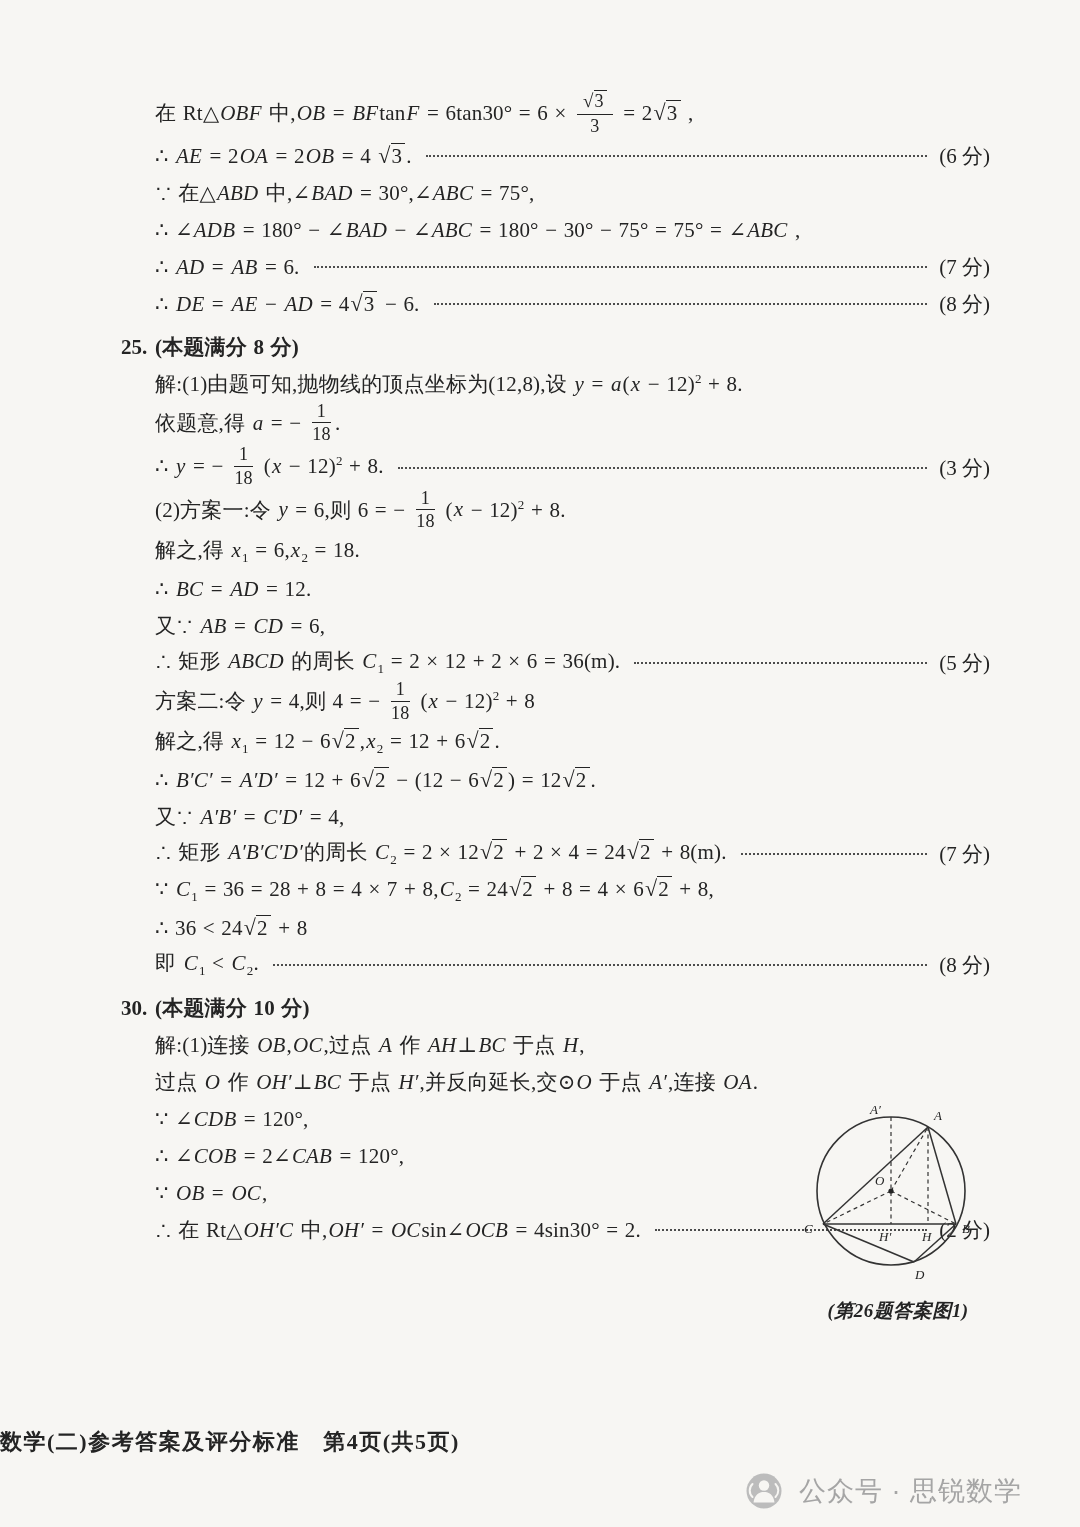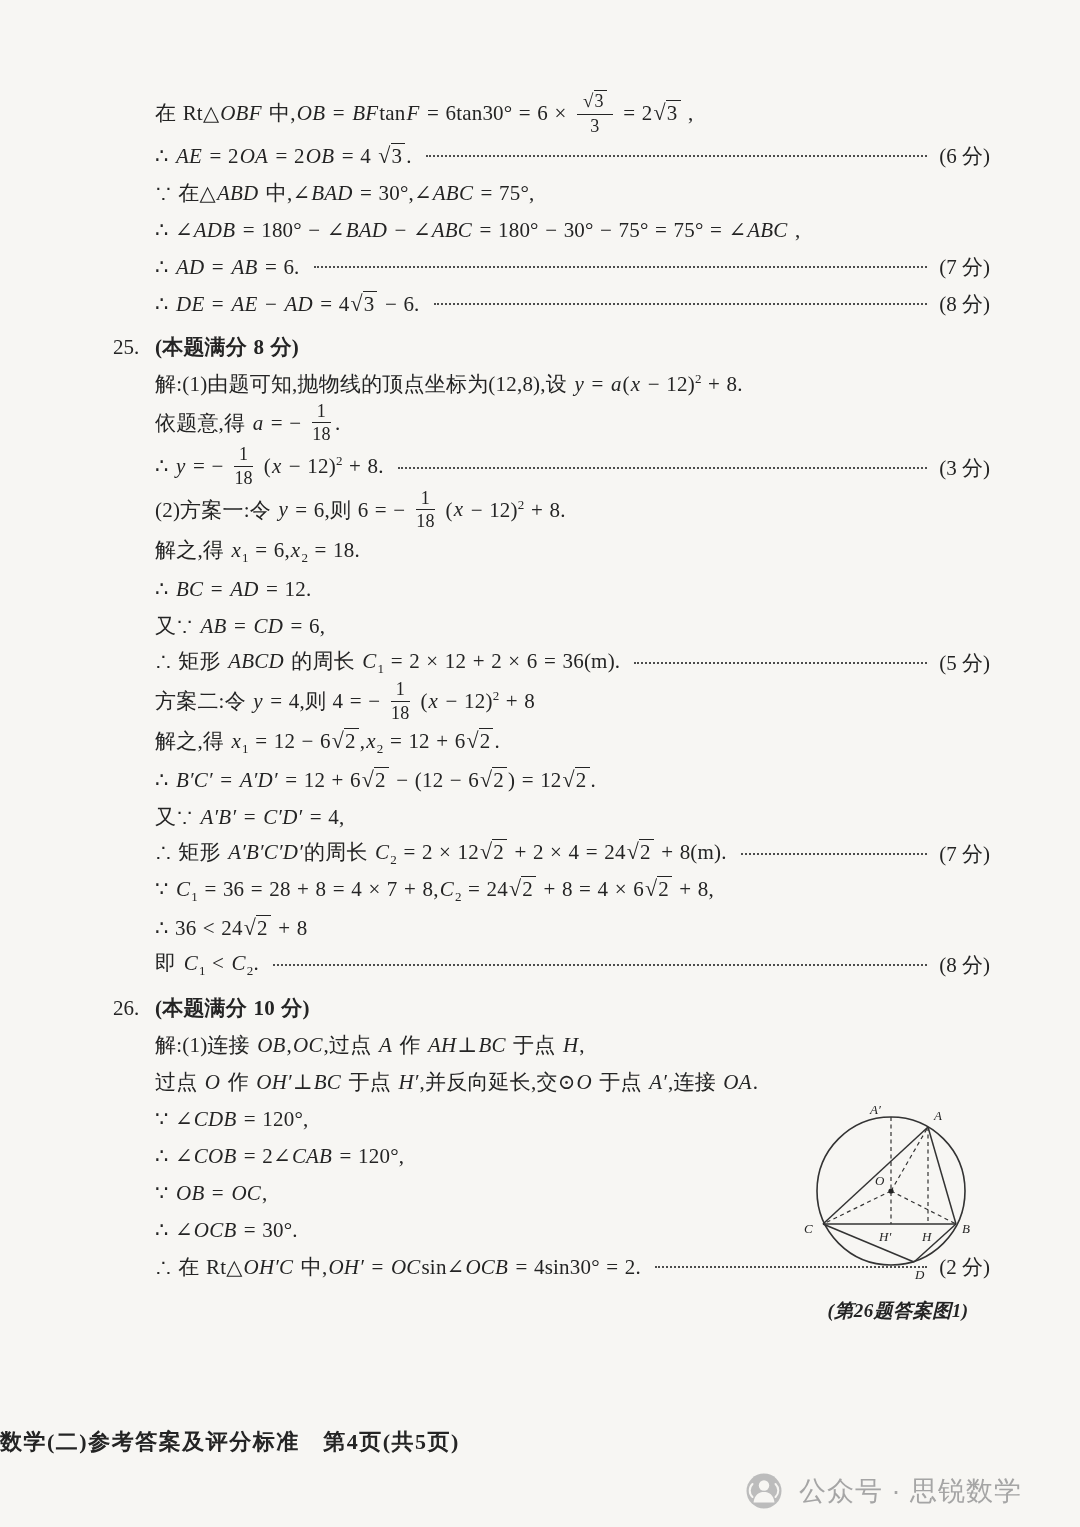--- a/index.html
+++ b/index.html
@@ -21,21 +21,22 @@
     align-items:center;
     min-height:37px;
     font-size:21px;
     line-height:1.25;
   }
   .qhead{margin-top:6px;font-weight:600;}
   .qnum{
     display:inline-block;
     width:42px;
     margin-left:-42px;
-    font-weight:400;
+    font-weight:700;
+    text-align:center;
   }
   .expr{white-space:nowrap;letter-spacing:.2px;word-spacing:1px;}
   .expr i{font-style:italic;padding:0 1px;}
   sup{font-size:.62em;}
   sub{font-size:.62em;}
   .frac{
     display:inline-flex;flex-direction:column;align-items:center;
     vertical-align:middle;margin:0 4px;font-size:.86em;line-height:1.12;
     position:relative;top:-2px;
   }
@@ -219,40 +220,37 @@
             <span class="rsign">√</span>
             <span class="rbar">2</span>
           </span> + 8</span>
       </div>
       <div class="line">
         <span class="expr">即 <i>C</i><sub>1</sub> &lt; <i>C</i><sub>2</sub>.</span>
         <span class="dots"></span>
         <span class="score">(8 分)</span>
       </div>
       <div class="line qhead">
-        <span class="qnum">26.</span>
+        <span class="qnum">30.</span>
         <span class="expr">(本题满分 10 分)</span>
       </div>
       <div class="line">
         <span class="expr">解:(1)连接 <i>OB</i>,<i>OC</i>,过点 <i>A</i> 作 <i>AH</i>⊥<i>BC</i> 于点 <i>H</i>,</span>
       </div>
       <div class="line">
         <span class="expr">过点 <i>O</i> 作 <i>OH′</i>⊥<i>BC</i> 于点 <i>H′</i>,并反向延长,交⊙<i>O</i> 于点 <i>A′</i>,连接 <i>OA</i>.</span>
       </div>
       <div class="line">
         <span class="expr">∵ ∠<i>CDB</i> = 120°,</span>
       </div>
       <div class="line">
         <span class="expr">∴ ∠<i>COB</i> = 2∠<i>CAB</i> = 120°,</span>
       </div>
       <div class="line">
         <span class="expr">∵ <i>OB</i> = <i>OC</i>,</span>
-      </div>
-      <div class="line">
-        <span class="expr">∴ ∠<i>OCB</i> = 30°.</span>
       </div>
       <div class="line">
         <span class="expr">∴ 在 Rt△<i>OH′C</i> 中,<i>OH′</i> = <i>OC</i>sin∠<i>OCB</i> = 4sin30° = 2.</span>
         <span class="dots"></span>
         <span class="score">(2 分)</span>
       </div>
     </div>
 
   <div class="figure">
     <svg width="220" height="198" viewBox="0 0 220 198">

